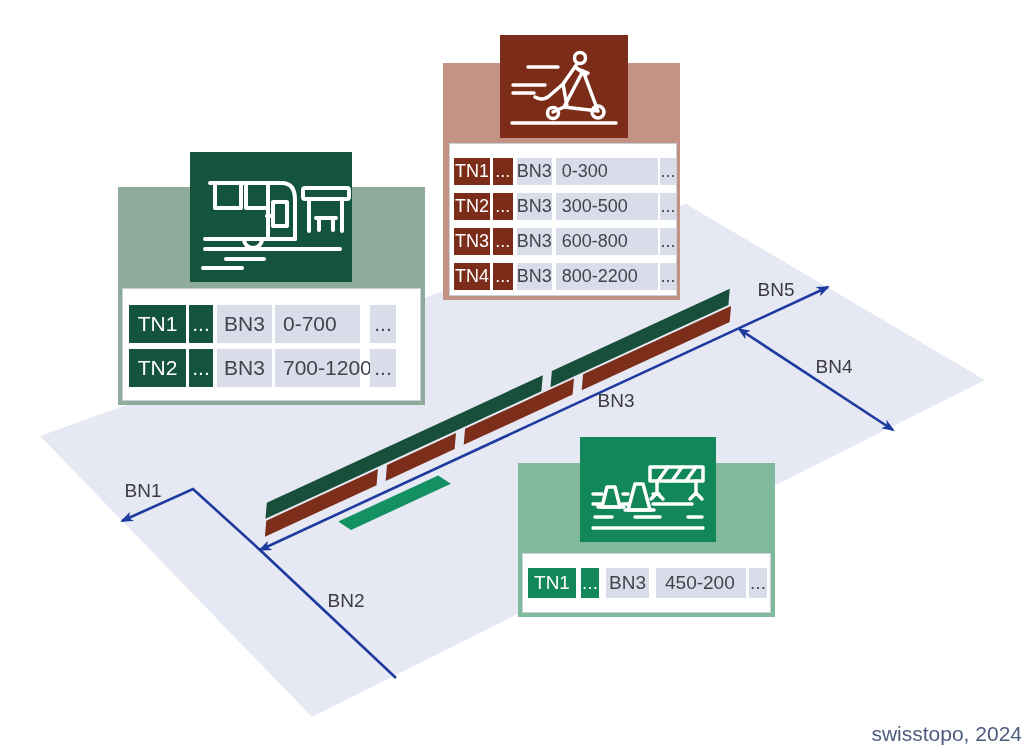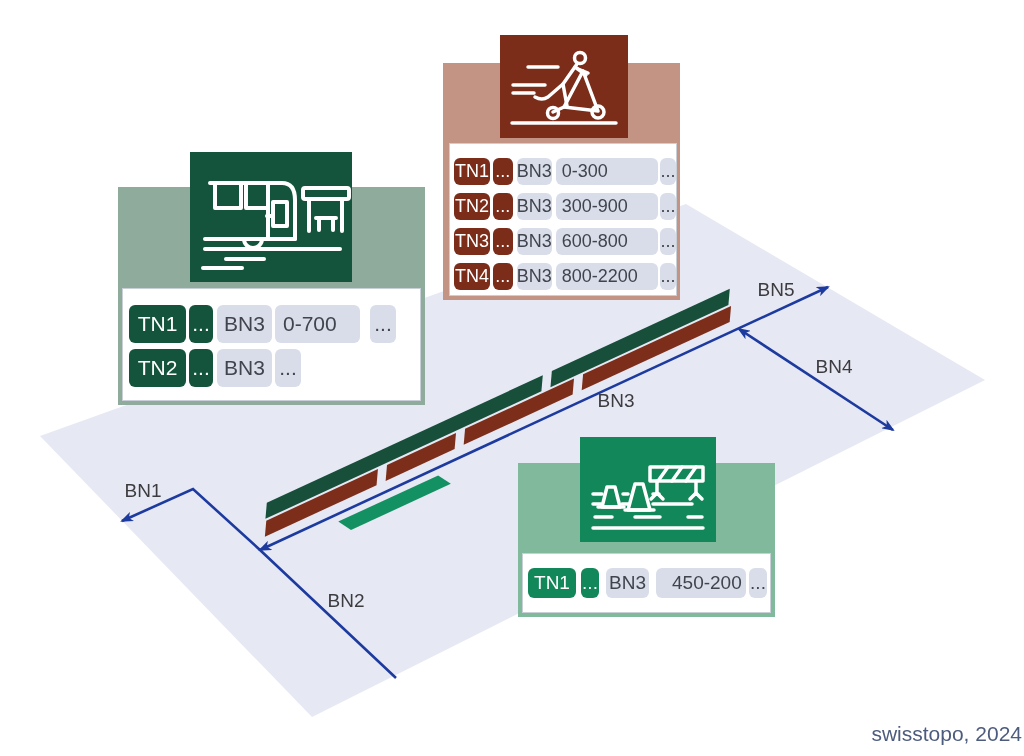--- a/index.html
+++ b/index.html
@@ -7,21 +7,21 @@
          font-family:"Liberation Sans",sans-serif;overflow:hidden;}
   .scene{position:absolute;left:0;top:0;}
   .scene text{font-family:"Liberation Sans",sans-serif;font-size:19px;fill:#3c3c40;}
 
   .card{position:absolute;}
   .icon-tile{position:absolute;display:flex;align-items:center;justify-content:center;}
   .rows{position:absolute;background:#ffffff;display:flex;flex-direction:column;
         border:1px solid #c9cfd6;box-sizing:border-box;}
   .row{display:flex;align-items:center;}
   .chip{display:flex;align-items:center;justify-content:center;box-sizing:border-box;
-        white-space:nowrap;border-radius:6px;}
+        white-space:nowrap;}
   .chip.dark{color:#ffffff;}
   .chip.light{background:#d9dde9;color:#3f444d;}
   .chip.range{justify-content:flex-start;padding-left:8px;}
 
   
   .card-tram{left:118px;top:187px;width:307px;height:218px;background:#8fab9c;}
   .card-tram .icon-tile{left:72px;top:-35px;width:162px;height:130px;background:#14543c;}
   .card-tram .rows{left:4px;right:4px;top:101px;bottom:4px;padding:16px 0 0 6px;gap:6px;}
   .card-tram .chip{height:38px;font-size:21px;}
   .card-tram .chip.dark{background:#14543c;}
@@ -43,21 +43,21 @@
   .card-scooter .bn{width:39px;margin-right:4px;}
   .card-scooter .range{width:113px;margin-right:2px;}
   .card-scooter .more{width:18px;}
 
   
   .card-construction{left:518px;top:463px;width:257px;height:154px;background:#80b99b;}
   .card-construction .icon-tile{left:62px;top:-26px;width:136px;height:105px;background:#12875a;}
   .card-construction .rows{left:4px;right:4px;top:90px;bottom:4px;padding:14px 0 0 5px;}
   .card-construction .chip{height:30px;font-size:19px;}
   .card-construction .chip.dark{background:#12875a;}
-  .card-construction .chip.range{padding-left:16px;}
+  .card-construction .chip.range{padding-left:9px;}
   .card-construction .tn{width:48px;margin-right:5px;}
   .card-construction .dots{width:18px;margin-right:7px;}
   .card-construction .bn{width:43px;margin-right:7px;}
   .card-construction .range{width:90px;margin-right:3px;}
   .card-construction .more{width:18px;}
 
   .attribution{position:absolute;right:2px;top:722px;font-size:21px;color:#4d5c7e;}
 </style>
 </head>
 <body>
@@ -125,20 +125,21 @@
         <span class="chip dark tn">TN1</span>
         <span class="chip dark dots">...</span>
         <span class="chip light bn">BN3</span>
         <span class="chip light range">0-700</span>
         <span class="chip light more">...</span>
       </div>
       <div class="row">
         <span class="chip dark tn">TN2</span>
         <span class="chip dark dots">...</span>
         <span class="chip light bn">BN3</span>
+        <span class="chip light range">700-1200</span>
         <span class="chip light more">...</span>
       </div>
     </div>
   </div>
 
   <div class="card card-scooter">
     <div class="icon-tile">
       <svg width="128" height="103" viewBox="0 0 128 103">
         <g fill="none" stroke="#ffffff" stroke-width="3.5" stroke-linecap="round" stroke-linejoin="round">
           <path d="M12 88 H116"></path>
@@ -162,21 +163,21 @@
         <span class="chip dark tn">TN1</span>
         <span class="chip dark dots">...</span>
         <span class="chip light bn">BN3</span>
         <span class="chip light range">0-300</span>
         <span class="chip light more">...</span>
       </div>
       <div class="row">
         <span class="chip dark tn">TN2</span>
         <span class="chip dark dots">...</span>
         <span class="chip light bn">BN3</span>
-        <span class="chip light range">300-900</span>
+        <span class="chip light range">300-500</span>
         <span class="chip light more">...</span>
       </div>
       <div class="row">
         <span class="chip dark tn">TN3</span>
         <span class="chip dark dots">...</span>
         <span class="chip light bn">BN3</span>
         <span class="chip light range">600-800</span>
         <span class="chip light more">...</span>
       </div>
       <div class="row">

